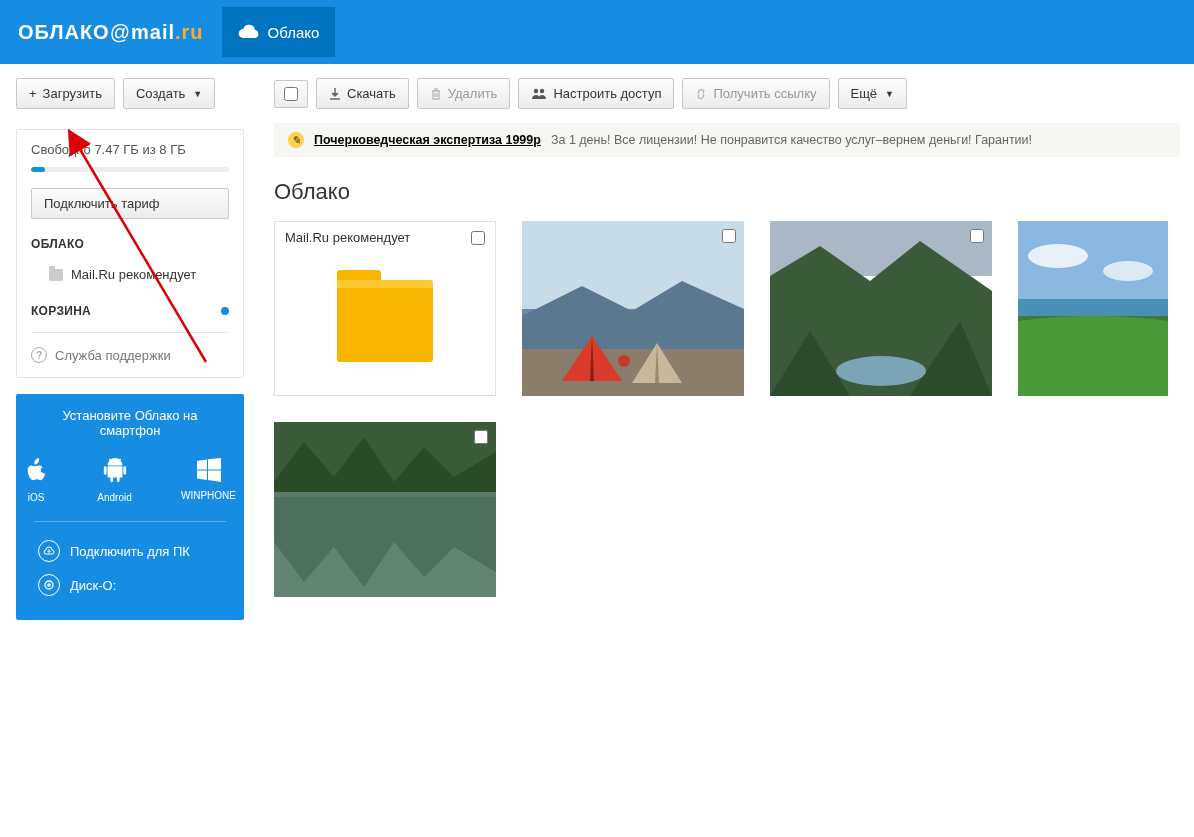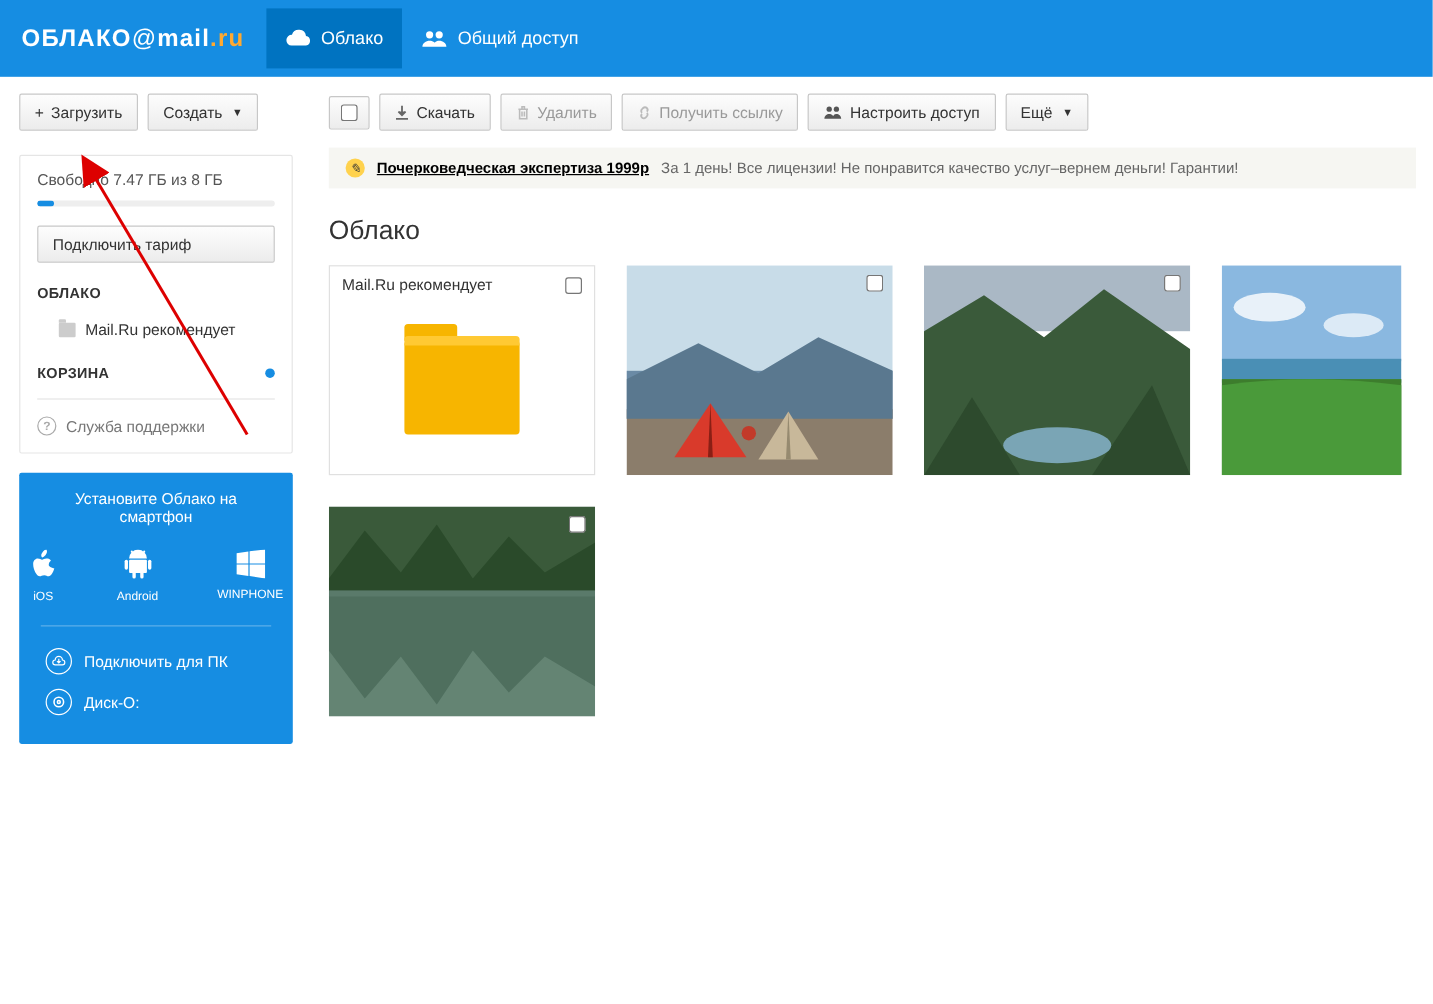--- a/index.html
+++ b/index.html
@@ -94,28 +94,20 @@
       <span>ОБЛАКО</span><span class="at">@</span><span>mail</span><span class="orange">.ru</span>
     </span>
   </div>
   <div class="nav">
     <div class="nav-item active">
       <svg width="22" height="16" viewBox="0 0 22 16">
           <path fill="#fff" d="M17 6.1A6 6 0 0 0 5.3 5 4.5 4.5 0 0 0 5 14h12a4 4 0 0 0 0-7.9z"></path>
         </svg>
       <span>Облако</span>
     </div>
-    <div class="nav-item">
-      <svg width="22" height="16" viewBox="0 0 22 16">
-          <circle cx="7" cy="5" r="3" fill="#fff"></circle>
-          <circle cx="15" cy="5" r="3" fill="#fff"></circle>
-          <path fill="#fff" d="M1 15c0-3 3-5 6-5s6 2 6 5zM10 15c0-3 2-5 5-5s6 2 6 5z"></path>
-        </svg>
-      <span>Общий доступ</span>
-    </div>
   </div>
 </div>
 
 <div class="layout">
 
   <svg class="arrow-svg" viewBox="0 0 240 250">
     <defs>
         <marker id="ah" markerWidth="10" markerHeight="10" refX="2" refY="5" orient="auto">
           <path d="M0,0 L10,5 L0,10 z" fill="#d00"></path>
         </marker>
@@ -222,33 +214,33 @@
             <path fill="#666" d="M6 0v7M3 5l3 3 3-3M1 11h10" stroke="#666" stroke-width="1.5"></path>
           </svg>
         <span>Скачать</span>
       </button>
       <button class="btn disabled">
         <svg width="12" height="12" viewBox="0 0 12 12">
             <path stroke="#bbb" fill="none" stroke-width="1.3" d="M2 3h8M3 3v8h6V3M5 1h2v2H5zM5 5v4M7 5v4"></path>
           </svg>
         <span>Удалить</span>
       </button>
-      <button class="btn disabled">
-        <svg width="12" height="12" viewBox="0 0 12 12">
-            <path stroke="#bbb" fill="none" stroke-width="1.5" d="M4 6a2 2 0 0 1 0-3l1-1a2 2 0 0 1 3 3M8 6a2 2 0 0 1 0 3l-1 1a2 2 0 0 1-3-3"></path>
-          </svg>
-        <span>Получить ссылку</span>
-      </button>
       <button class="btn">
         <svg width="16" height="12" viewBox="0 0 16 12">
             <circle cx="5" cy="3" r="2.2" fill="#555"></circle>
             <circle cx="11" cy="3" r="2.2" fill="#555"></circle>
             <path fill="#555" d="M1 11c0-2.5 2-4 4-4s4 1.5 4 4zM8 11c0-2.5 1-4 3-4s4 1.5 4 4z"></path>
           </svg>
         <span>Настроить доступ</span>
+      </button>
+      <button class="btn disabled">
+        <svg width="12" height="12" viewBox="0 0 12 12">
+            <path stroke="#bbb" fill="none" stroke-width="1.5" d="M4 6a2 2 0 0 1 0-3l1-1a2 2 0 0 1 3 3M8 6a2 2 0 0 1 0 3l-1 1a2 2 0 0 1-3-3"></path>
+          </svg>
+        <span>Получить ссылку</span>
       </button>
       <button class="btn">
         <span>Ещё</span>
         <span class="chev-down">▼</span>
       </button>
     </div>
 
     <div class="banner">
       <span class="banner-ic">✎</span>
       <span class="banner-link">Почерковедческая экспертиза 1999р</span>

